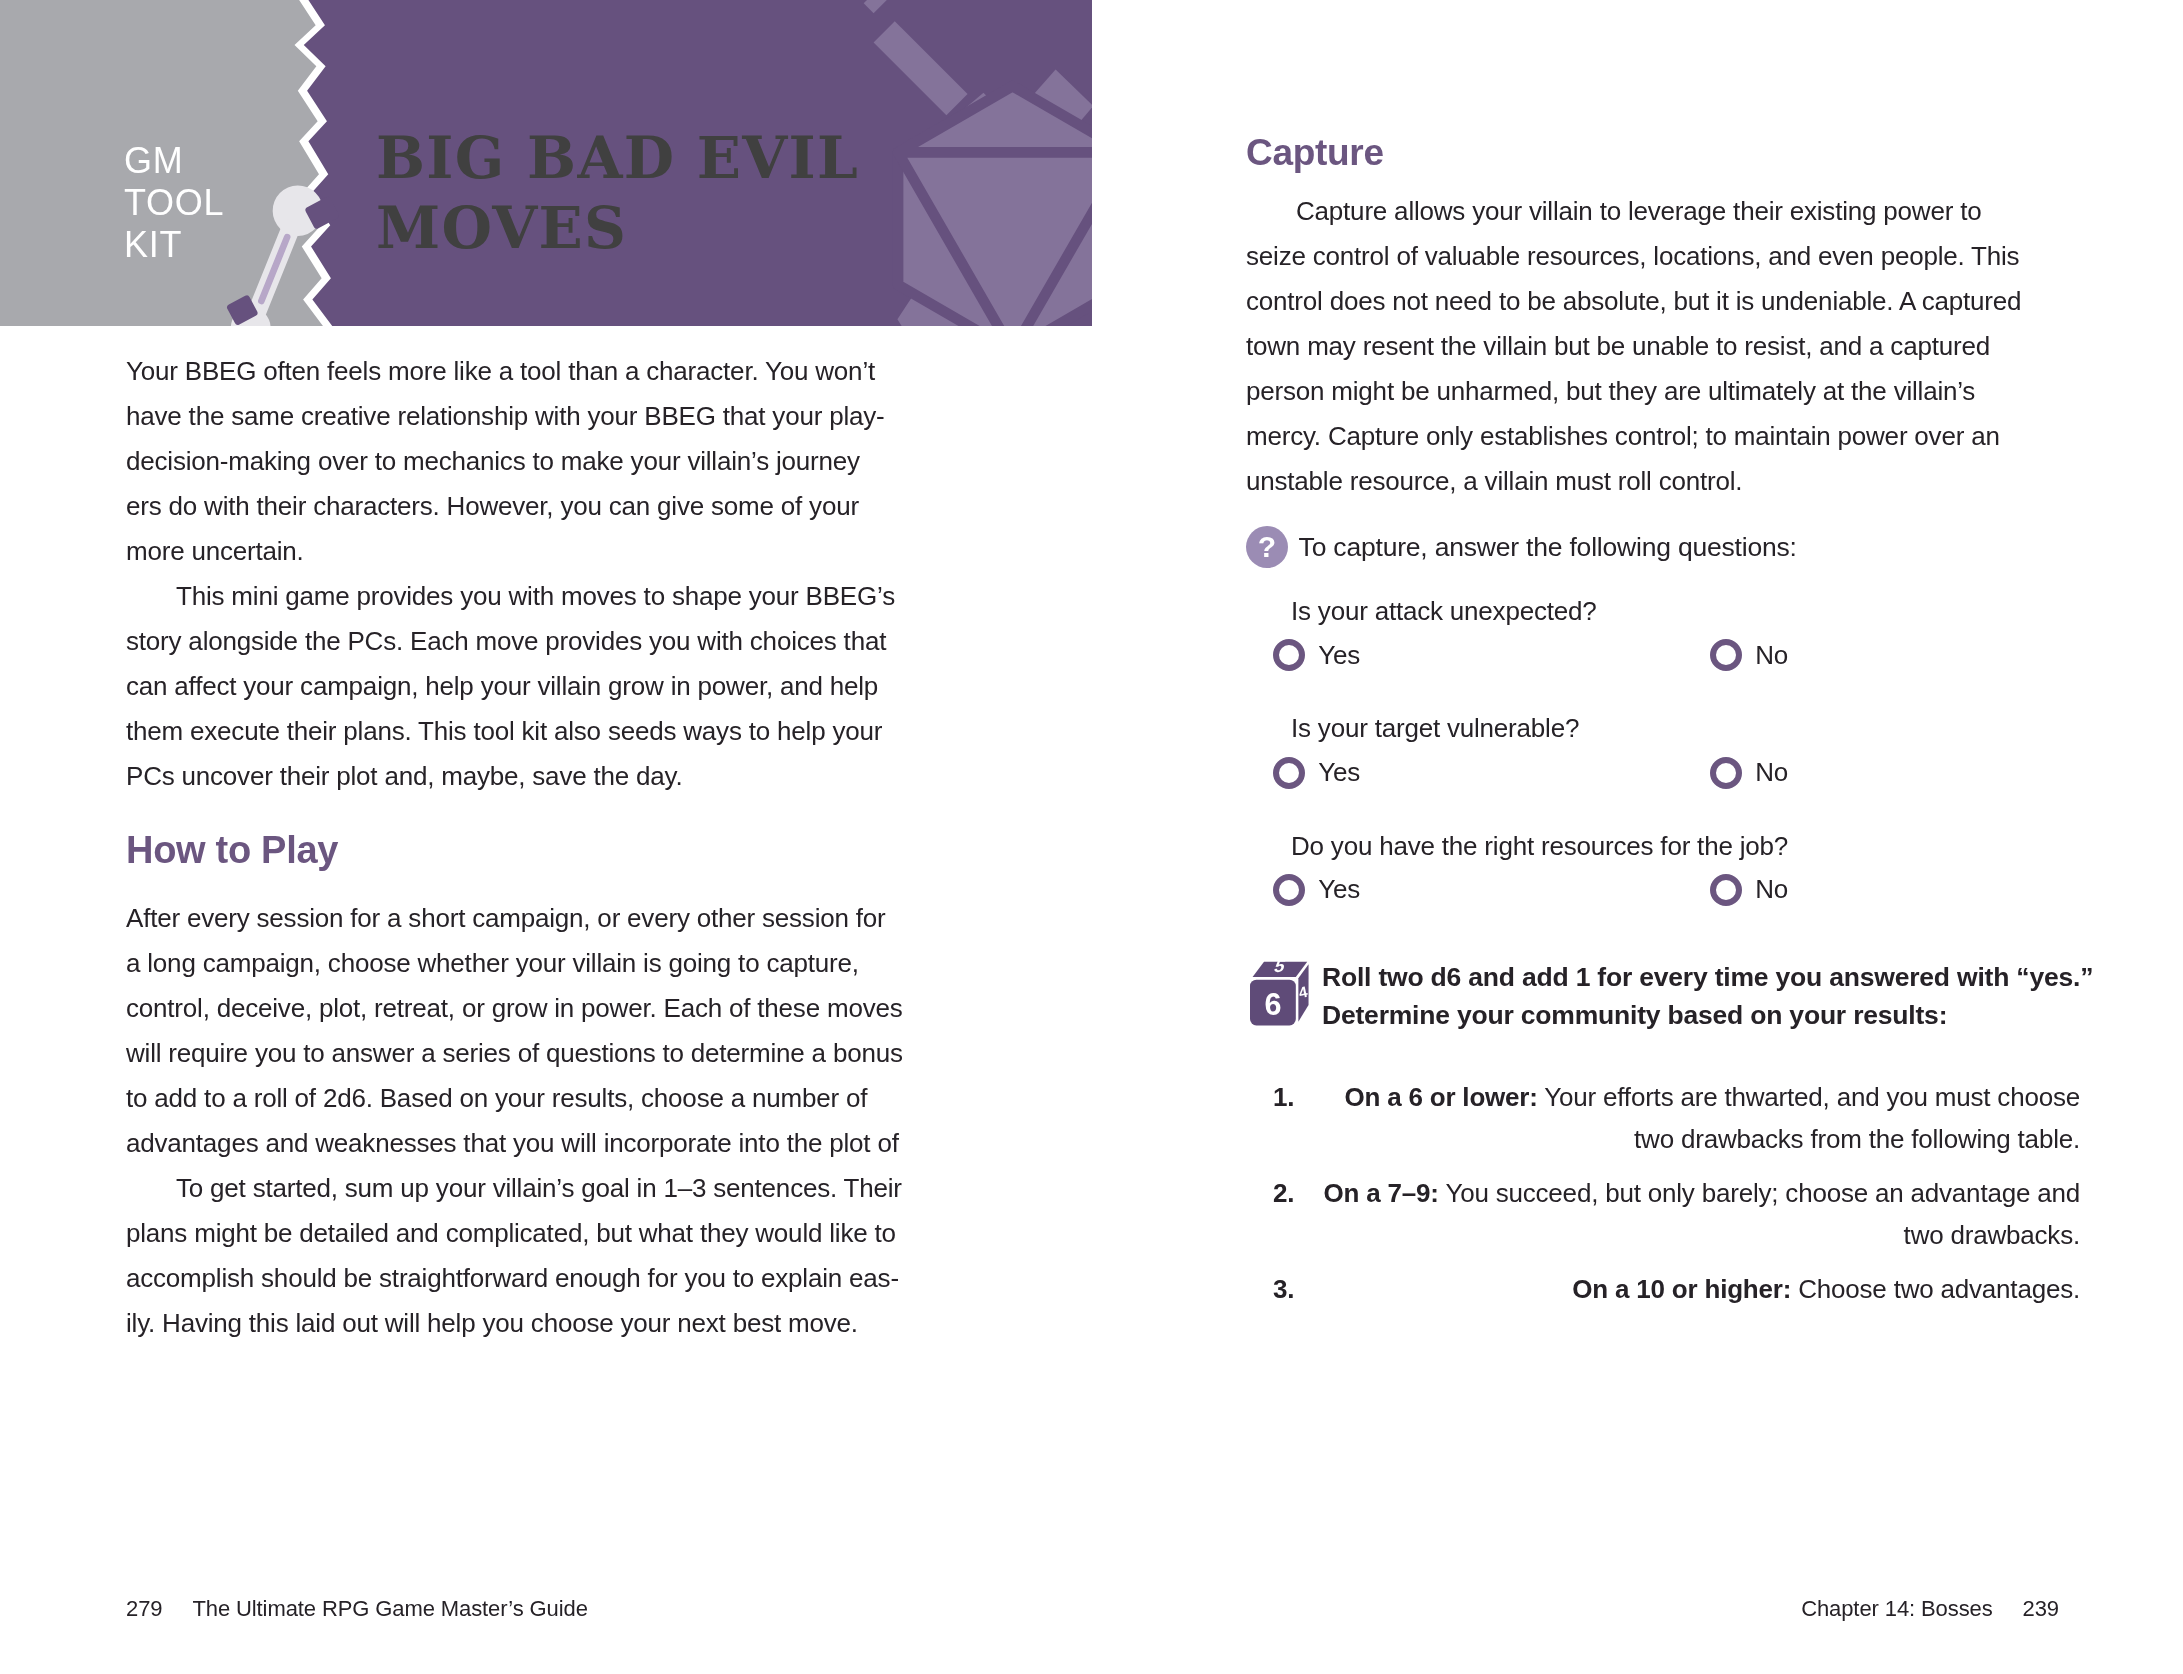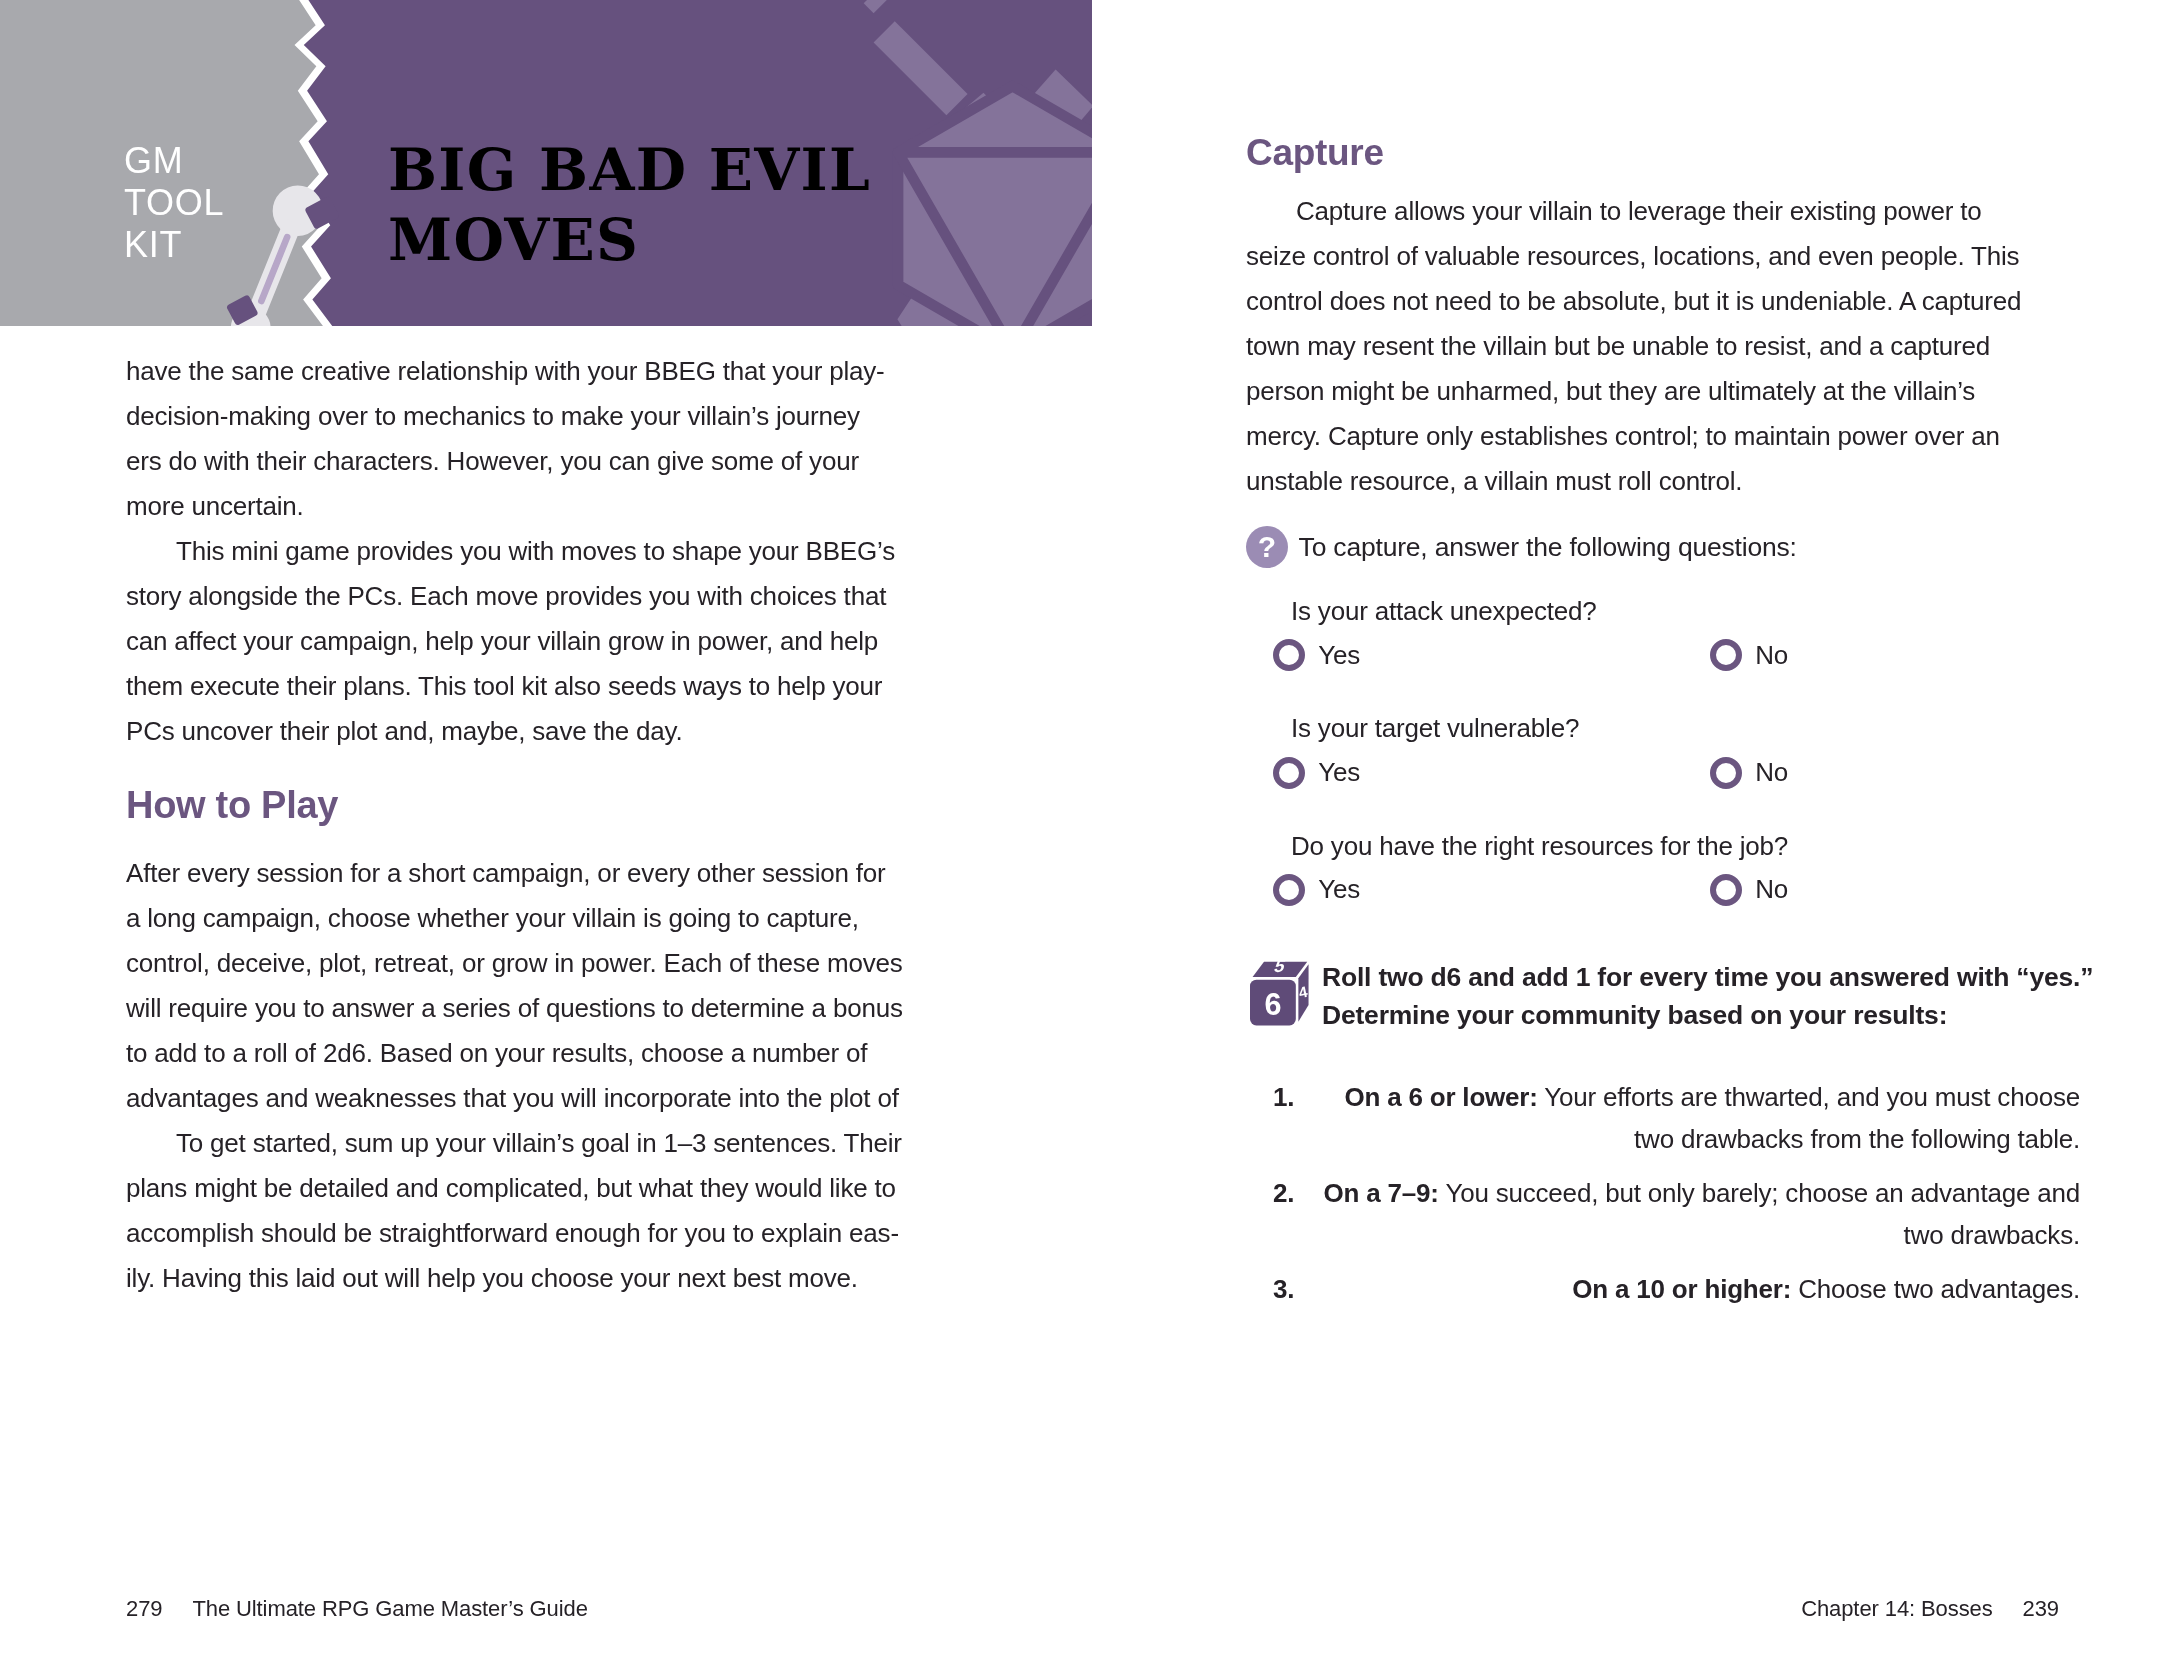--- a/index.html
+++ b/index.html
@@ -9,21 +9,21 @@
   }
   html,body{margin:0;padding:0;background:#ffffff;}
   .page{position:relative;width:2183px;height:1675px;background:#fff;overflow:hidden;
         font-family:"Liberation Sans",sans-serif;color:var(--text-color);}
   
   .banner{position:absolute;left:0;top:0;width:1092px;height:326px;}
   .banner-art{position:absolute;left:0;top:0;width:1092px;height:326px;display:block;}
   .kit{position:absolute;left:124px;top:140px;color:#fff;font-weight:400;
        font-size:36px;line-height:42px;letter-spacing:0.7px;}
   .kit span{display:block;}
-  .title{position:absolute;left:376px;top:123px;margin:12px;color:#000000;
+  .title{position:absolute;left:376px;top:123px;margin:0;color:#404040;
          font-family:"DejaVu Serif",serif;font-weight:700;font-size:58px;line-height:70px;
          letter-spacing:1.3px;}
   .title span{display:block;white-space:nowrap;}
   
   .col{position:absolute;}
   .col-left{left:126px;top:349px;width:847px;}
   .col-right{left:1246px;top:132px;width:834px;}
   .body-text{margin:0;font-size:26px;line-height:45px;letter-spacing:-0.2px;}
   .line{display:block;white-space:nowrap;}
   .indent .line:first-child{text-indent:50px;}
@@ -100,20 +100,21 @@
     </div>
     <h1 class="title">
       <span>BIG BAD EVIL</span>
       <span>MOVES</span>
     </h1>
   </header>
 
   <main>
     <section class="col col-left">
       <p class="body-text">
+          <span class="line">Your BBEG often feels more like a tool than a character. You won’t</span>
           <span class="line">have the same creative relationship with your BBEG that your play-</span>
           <span class="line">decision-making over to mechanics to make your villain’s journey</span>
           <span class="line">ers do with their characters. However, you can give some of your</span>
           <span class="line">more uncertain.</span>
         </p>
       <p class="body-text indent">
           <span class="line">This mini game provides you with moves to shape your BBEG’s</span>
           <span class="line">story alongside the PCs. Each move provides you with choices that</span>
           <span class="line">can affect your campaign, help your villain grow in power, and help</span>
           <span class="line">them execute their plans. This tool kit also seeds ways to help your</span>

